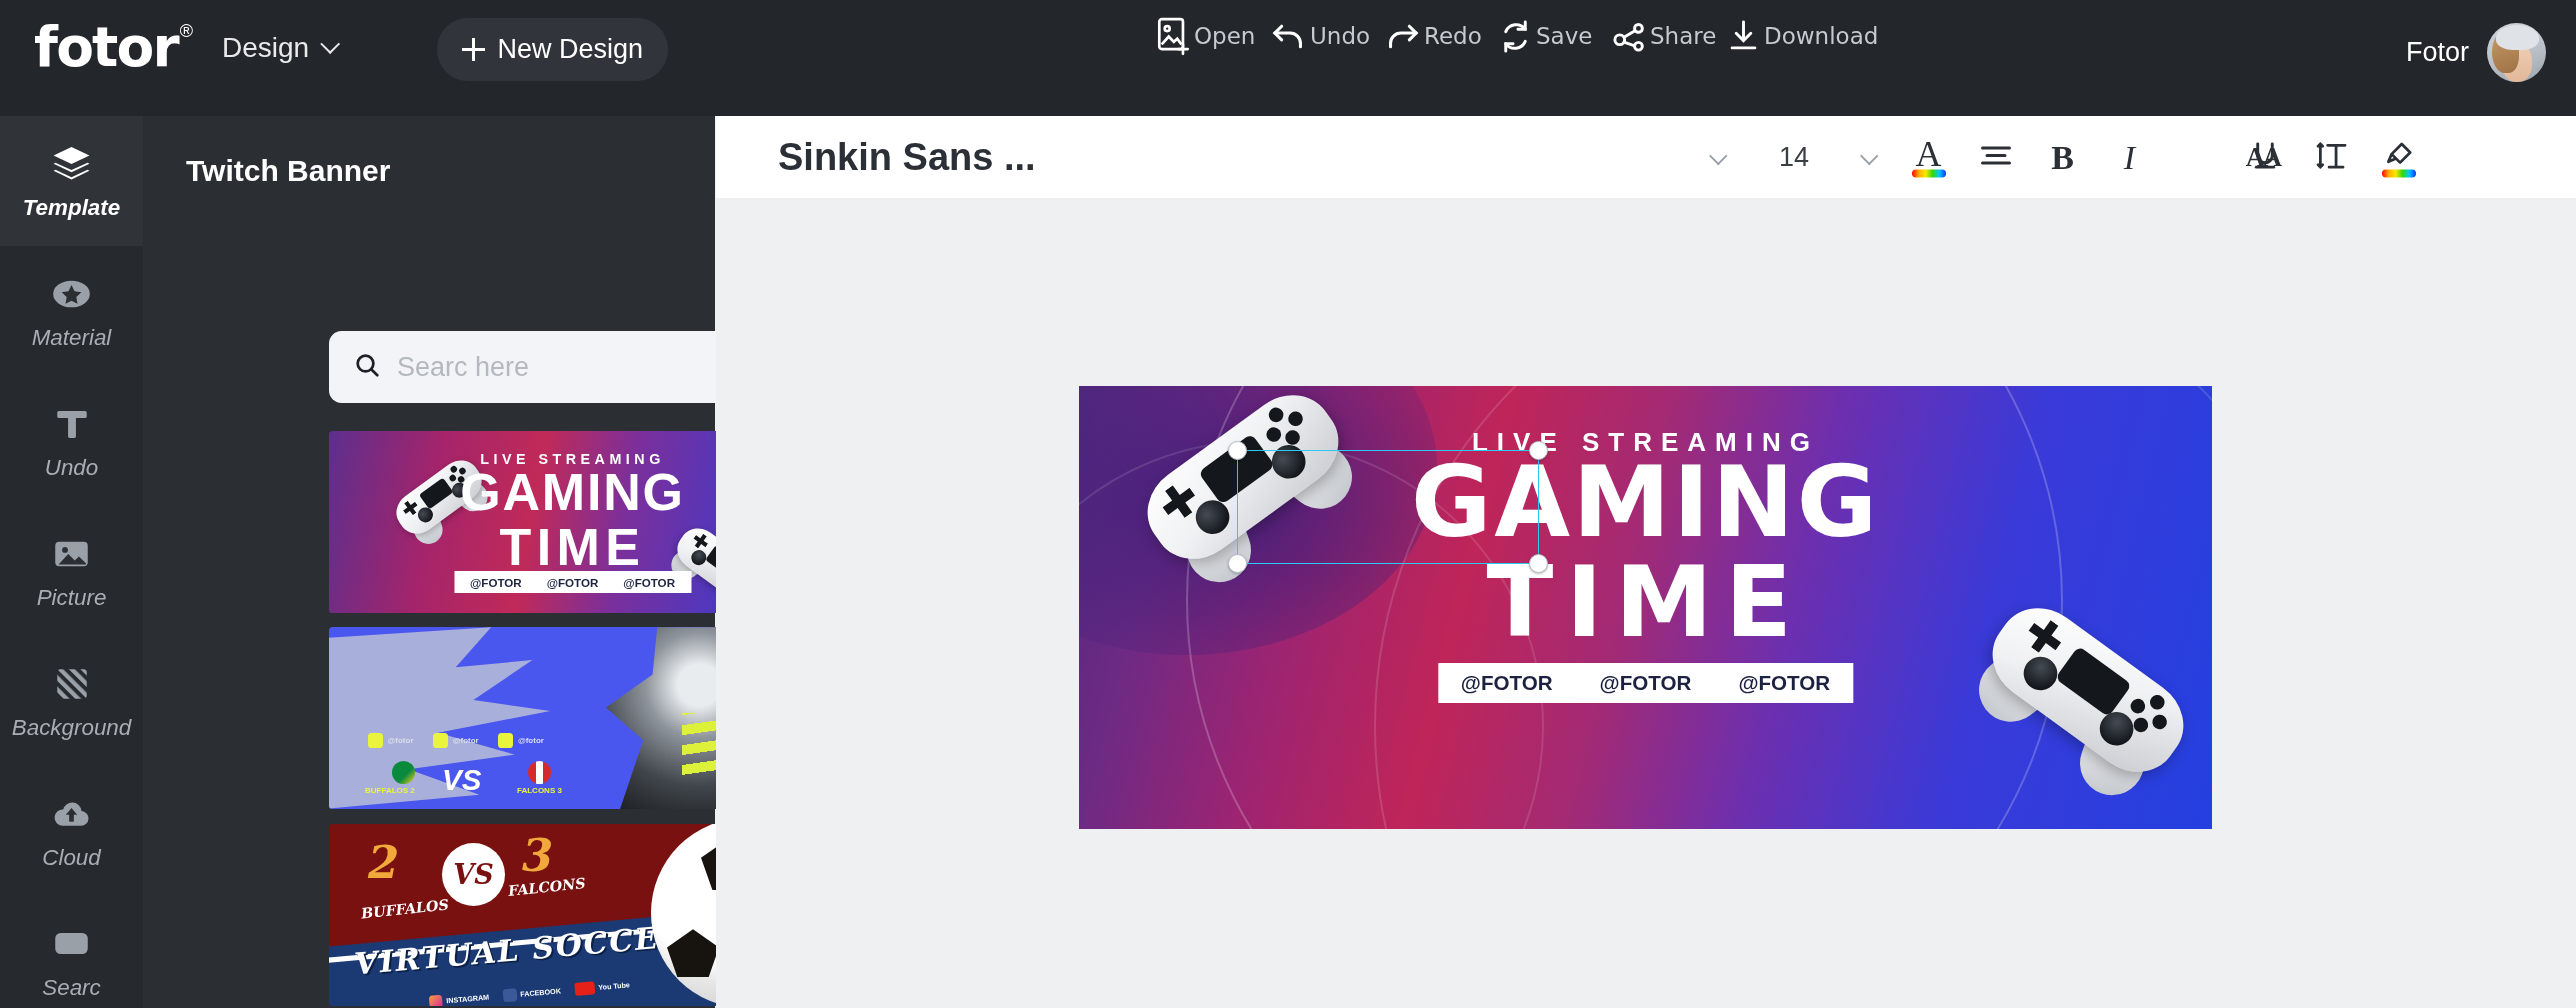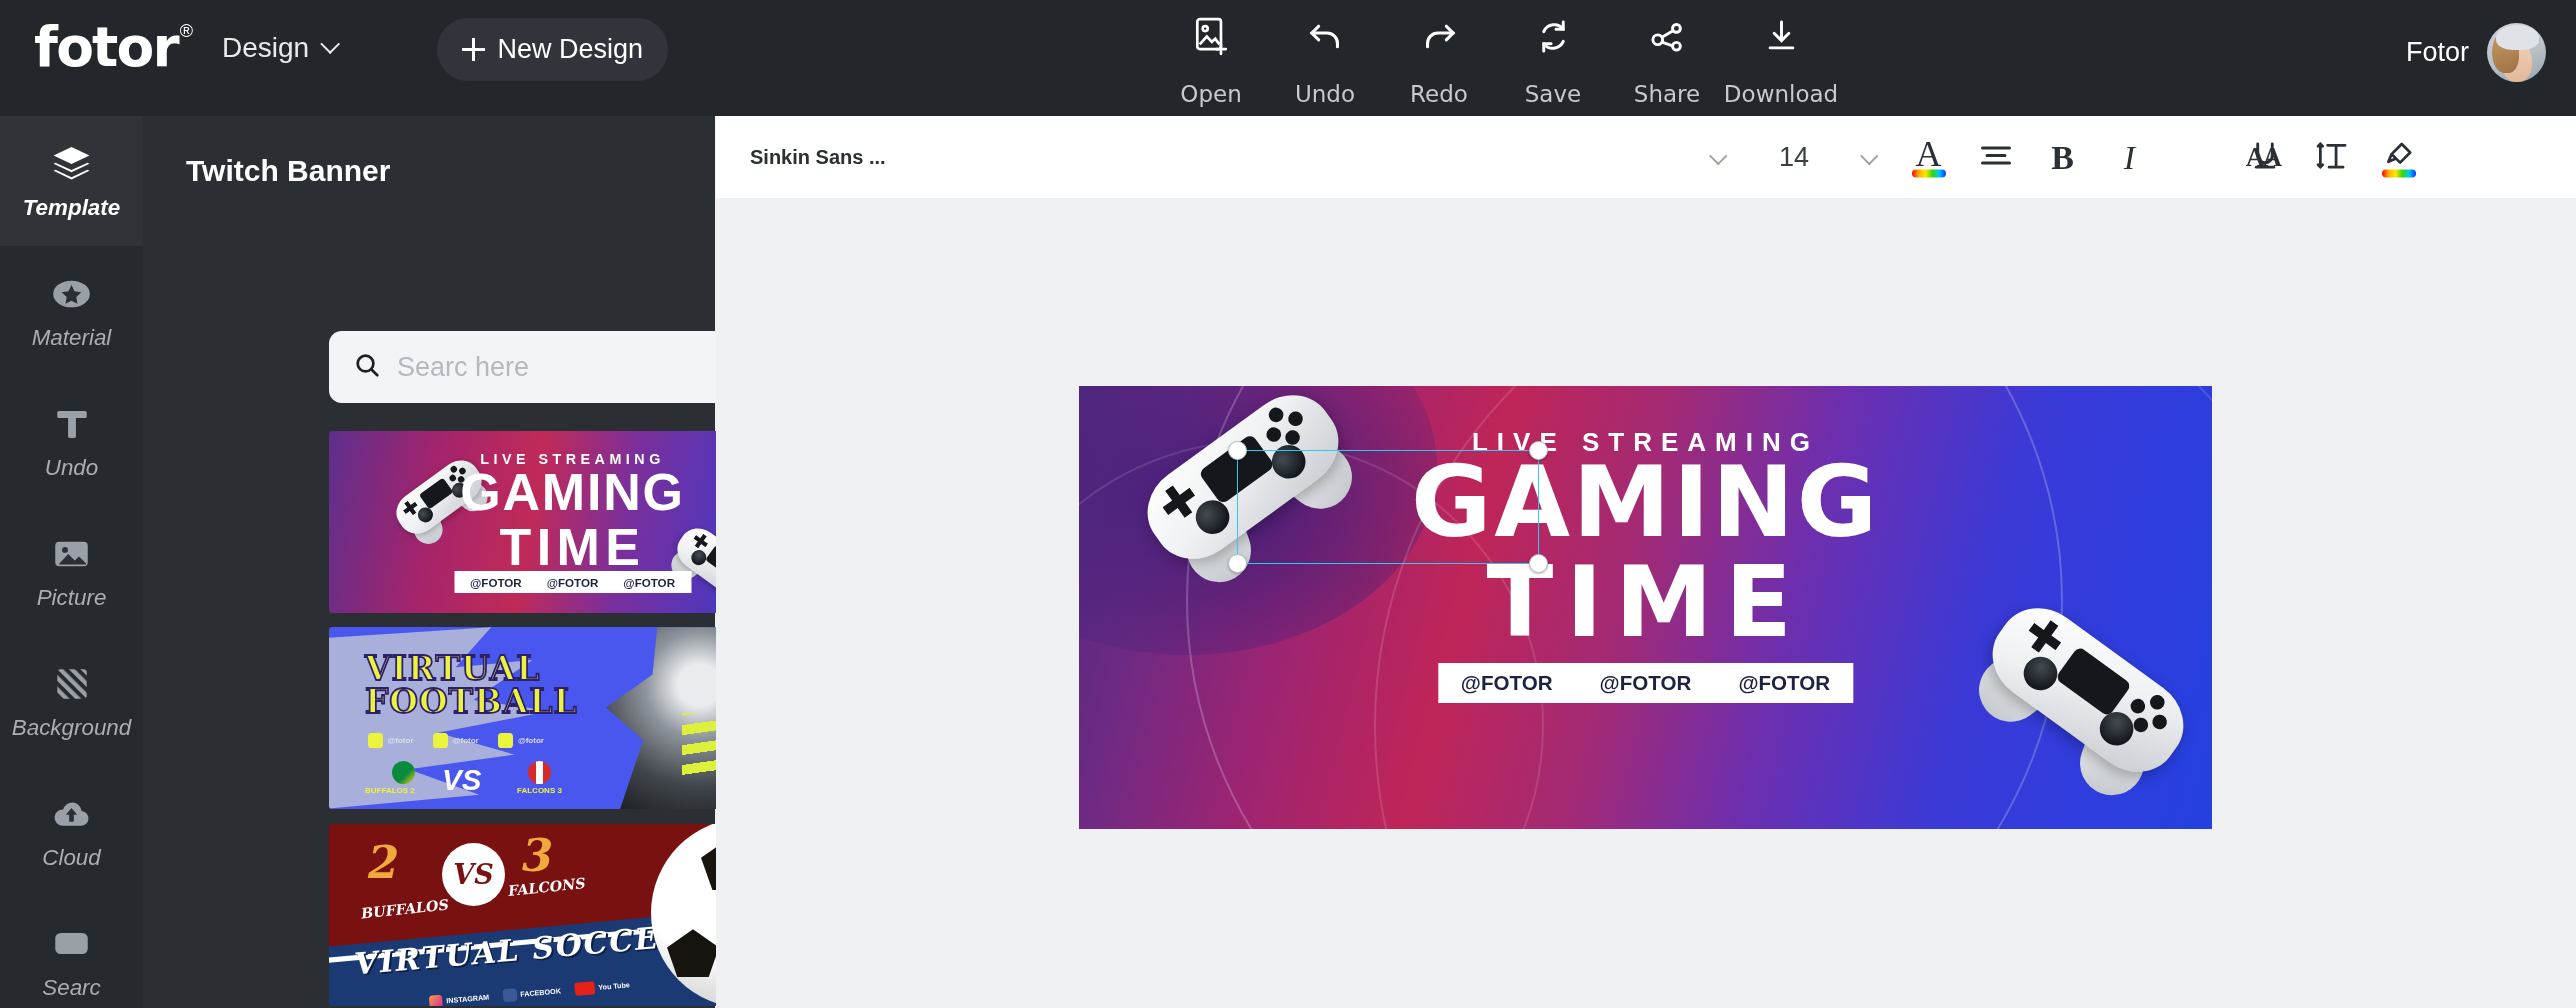--- a/index.html
+++ b/index.html
@@ -55,22 +55,22 @@
     content: ""; position: absolute; background: #fff;
   }
   .plus::before { left: 0; top: 9.8px; width: 23px; height: 3.6px; }
   .plus::after { top: 0; left: 9.8px; height: 23px; width: 3.6px; }
 
   .actions {
     position: absolute; left: 1154px; top: 12.5px;
     display: flex; align-items: flex-start; gap: 0;
   }
   .action {
-    width: 114px; display: flex; flex-direction: column;
-    align-items: center; gap: 21px; cursor: pointer; justify-content: flex-end;
+    width: 114px; display: flex; flex-direction: row;
+    align-items: center; gap: 1px; cursor: pointer;
   }
   .action .ic { height: 47px; display: flex; align-items: center; }
   .action .lbl {
     font-size: 23px; color: #c6c9cf;
     font-family: "DejaVu Sans", sans-serif;
   }
   .user {
     position: absolute; right: 30px; top: 23px;
     display: flex; align-items: center; gap: 18px; cursor: pointer;
   }
@@ -219,22 +219,22 @@
     clip-path: polygon(50% 0,100% 38%,80% 100%,20% 100%,0 38%); }
 
   
   .fmtbar {
     position: absolute; left: 716px; top: 116px;
     width: 1860px; height: 82px;
     background: #ffffff;
     display: flex; align-items: center;
   }
   .font-name {
-    position: absolute; left: 34px; top: 50%; transform: translateY(-50%);
-    font-size: 20px; font-weight: 700; color: #2b2f36; cursor: pointer;
+    position: absolute; left: 62px; top: 50%; transform: translateY(-50%);
+    font-size: 38px; font-weight: 700; color: #2b2f36; cursor: pointer;
   }
   .fm-chev {
     position: absolute; top: 50%; width: 12.5px; height: 12.5px;
     border-right: 2.7px solid #9aa0a8; border-bottom: 2.7px solid #9aa0a8;
     transform: translateY(-60%) rotate(45deg); cursor: pointer;
   }
   .font-size {
     position: absolute; left: 1063px; top: 50%; transform: translateY(-50%);
     font-size: 27px; color: #3a3f46; cursor: pointer;
   }
@@ -587,24 +587,20 @@
         <span>@FOTOR</span>
         <span>@FOTOR</span>
         <span>@FOTOR</span>
       </div>
     </div>
 
     <div class="thumb t2">
       <div class="brush"></div>
       <div class="player"></div>
       <div class="streak"></div>
-      <div class="ttl">
-        <div>VIRTUAL</div>
-        <div>FOOTBALL</div>
-      </div>
       <div class="soc">
         <span class="s">
             <i class="bx"></i>
           <span class="tx">@fotor</span>
           </span>
         <span class="s">
             <i class="bx"></i>
           <span class="tx">@fotor</span>
           </span>
         <span class="s">

